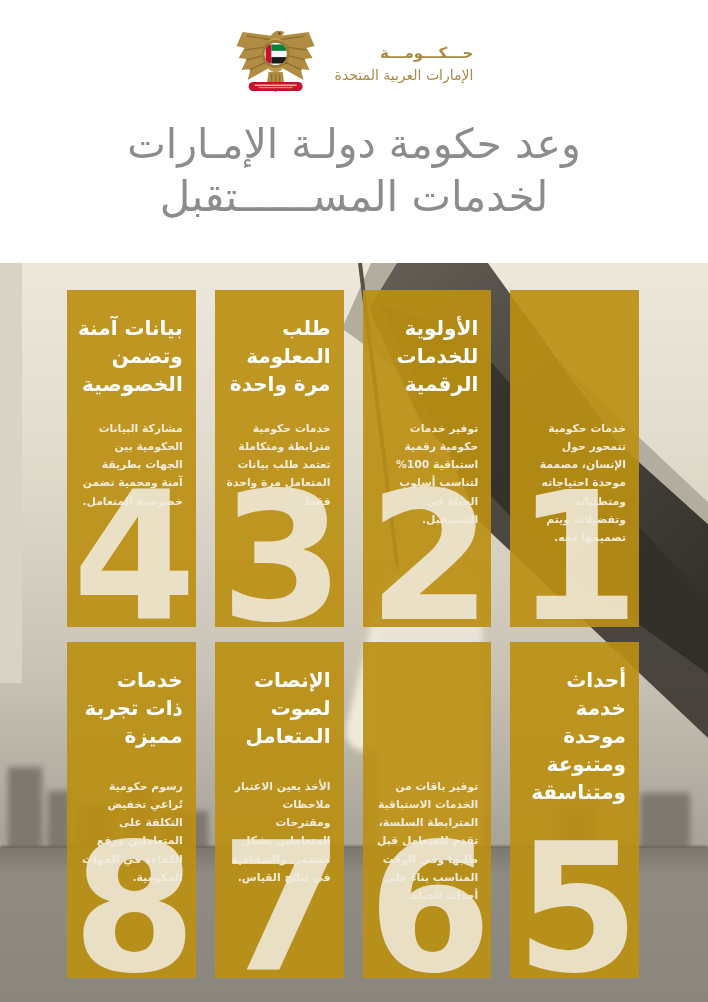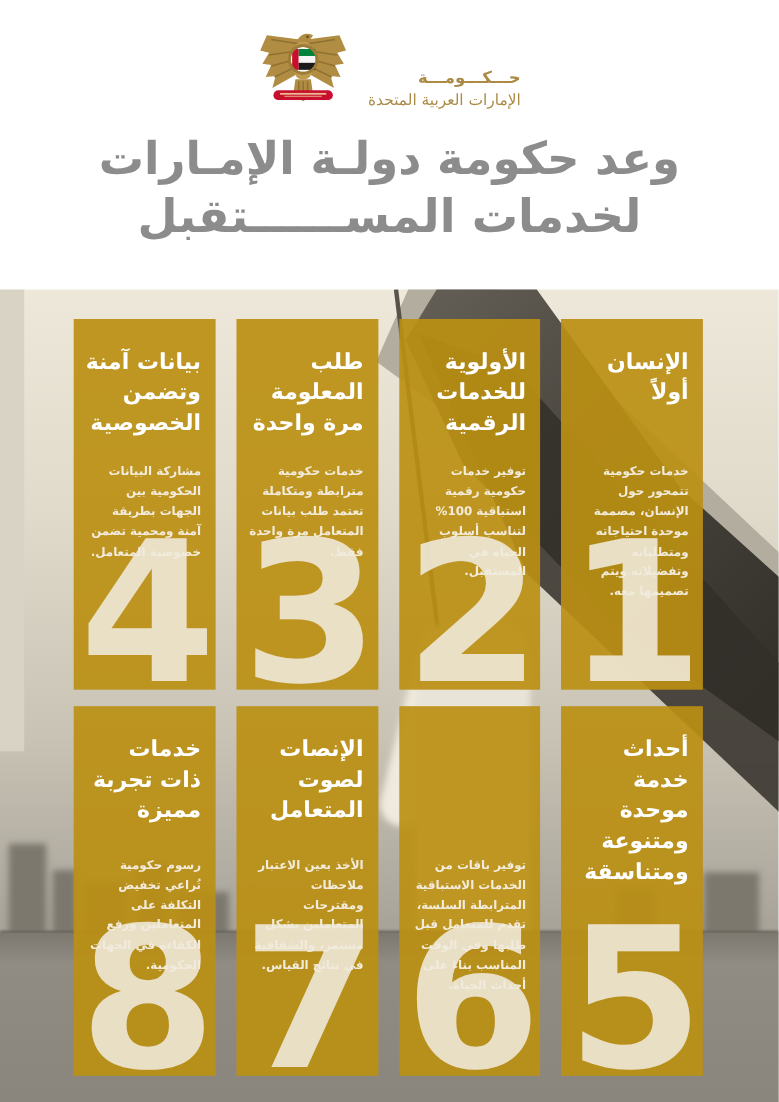--- a/index.html
+++ b/index.html
@@ -4,27 +4,27 @@
 <style>
   html,body{margin:0;padding:0;background:#ffffff;}
   .stage{
     position:relative;width:708px;height:1002px;margin:0 auto;
     overflow:hidden;background:#ffffff;
     font-family:"DejaVu Sans","Liberation Sans",sans-serif;
   }
   
   .header{position:absolute;top:0;left:0;width:708px;height:263px;background:#ffffff;z-index:3;}
   .logo{position:absolute;top:26px;left:50%;transform:translateX(-50%);
-        display:flex;align-items:flex-end;gap:18px;direction:ltr;}
+        display:flex;align-items:center;gap:18px;direction:ltr;}
   .logo svg{display:block;}
   .logo-text{direction:rtl;text-align:right;color:#ab8a45;line-height:1.5;}
   .logo-line1{font-size:15px;font-weight:bold;letter-spacing:1px;}
   .logo-line2{font-size:14px;font-weight:normal;}
   .main-title{position:absolute;top:118px;left:0;width:708px;text-align:center;
-              direction:rtl;color:#8c8c8c;font-weight:bold;line-height:1.28;}
+              direction:rtl;color:#8c8c8c;font-weight:normal;line-height:1.28;}
   .main-title .t1{font-size:41px;}
   .main-title .t2{font-size:42px;letter-spacing:1px;}
   
   .photo{position:absolute;top:263px;left:0;width:708px;height:739px;overflow:hidden;
          background:linear-gradient(180deg,#eee8da 0%,#e0dacb 28%,#c9c3b5 55%,#a9a49a 78%,#928d84 100%);}
   .photo *{position:absolute;}
   .lightstrip{left:0;top:0;width:22px;height:420px;background:#d9d3c5;}
   .flag-light{left:300px;top:-10px;width:420px;height:420px;background:#b3ada0;
               clip-path:polygon(18% 0,34% 0,100% 62%,100% 86%,40% 40%,10% 18%);filter:blur(2px);}
   .flag-dark{left:300px;top:-10px;width:430px;height:560px;
@@ -127,21 +127,20 @@
       </div>
     </div>
     <div class="main-title">
       <div class="t1">وعد حكومة دولـة الإمـارات</div>
       <div class="t2">لخدمات المســــــتقبل</div>
     </div>
   </div>
 
   <div class="row row1">
     <article class="card">
-      <h3>الإنسان أولاً</h3>
       <p>خدمات حكومية تتمحور حول الإنسان، مصممة موحدة احتياجاته ومتطلباته وتفضيلاته ويتم تصميمها معه.</p>
       <div class="num">1</div>
     </article>
     <article class="card">
       <h3>الأولوية للخدمات الرقمية</h3>
       <p>توفير خدمات حكومية رقمية استباقية 100% لتناسب أسلوب الحياة في المستقبل.</p>
       <div class="num">2</div>
     </article>
     <article class="card">
       <h3>طلب المعلومة مرة واحدة</h3>

